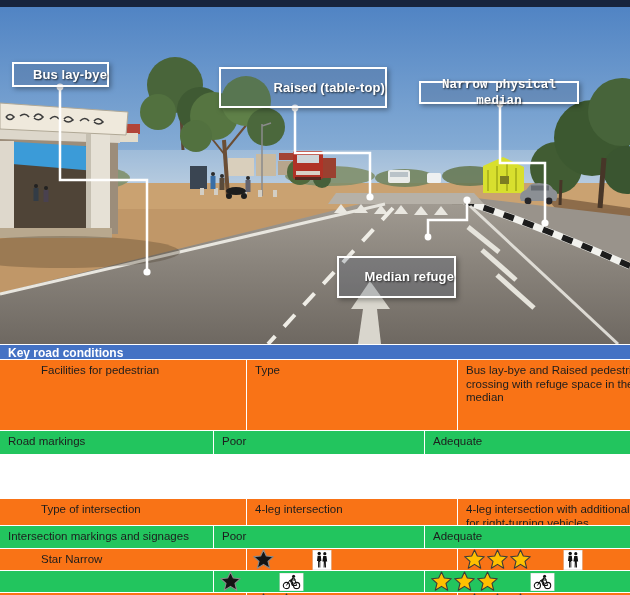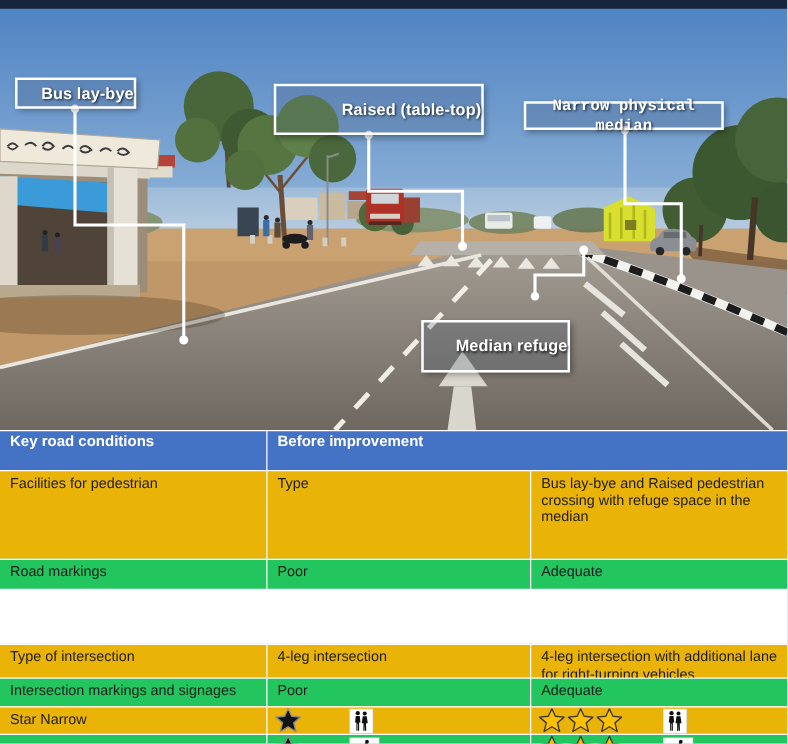--- a/index.html
+++ b/index.html
@@ -13,23 +13,23 @@
     box-shadow:2px 2px 5px rgba(0,0,0,0.35);color:#fff;font-weight:bold;font-size:13px;
     line-height:16px;display:flex;flex-direction:column;align-items:flex-end;justify-content:center;
     text-align:center;text-shadow:1px 1px 2px rgba(0,0,0,0.75);letter-spacing:.1px;box-sizing:border-box;}
 
   
   .rtable{position:absolute;left:0;top:344px;width:630px;}
   .trow{display:grid;grid-template-columns:213px 211px 206px;box-sizing:border-box;}
   .trow > div{box-sizing:border-box;border-left:1px solid #fff;padding:4px 8px 2px 8px;
     font-size:11.5px;line-height:13.5px;color:#1d1d1d;overflow:hidden;}
   .trow > div:first-child{border-left:none;}
-  .thead{background:#4472C4;height:32px;}
+  .thead{background:#4472C4;height:15px;}
   .thead > div{color:#fff;font-weight:bold;font-size:12px;padding-top:2px;}
-  .band-dark{background:#eab308;}
+  .band-dark{background:#f97316;padding-left:33px;}
   .band-light{background:#22c55e;}
   .trow{border-top:1px solid #fff;}
   .starrow{height:22px;}
   .starcell{position:relative;display:flex;align-items:center;padding-top:0 !important;}
   .stars{display:flex;align-items:center;gap:2px;margin-left:-2px;}
   .icon-slot{position:absolute;top:50%;transform:translateY(-50%);background:#fff;
     padding:1px 2px;display:flex;align-items:center;justify-content:center;box-shadow:0 0 0 .5px #d9d9d9;}
   .before .icon-slot{left:66px;}
   .after .icon-slot{left:106px;}
 </style>
@@ -239,21 +239,20 @@
       <span>Narrow physical median</span>
     </div>
     <div class="callout" style="left:337px;top:236px;width:119px;height:42px;margin-top:20px;">
       <span>Median refuge</span>
     </div>
   </div>
 
   <div class="rtable">
     <div class="trow thead">
       <div>Key road conditions</div>
-      <div>Before improvement</div>
     </div>
 
     <div class="trow band-dark" style="height:71px;">
       <div>Facilities for pedestrian</div>
       <div>Type</div>
       <div>Bus lay-bye and Raised pedestrian crossing with refuge space in the median</div>
     </div>
     <div class="trow band-light" style="height:24px;">
       <div>Road markings</div>
       <div>Poor</div>

